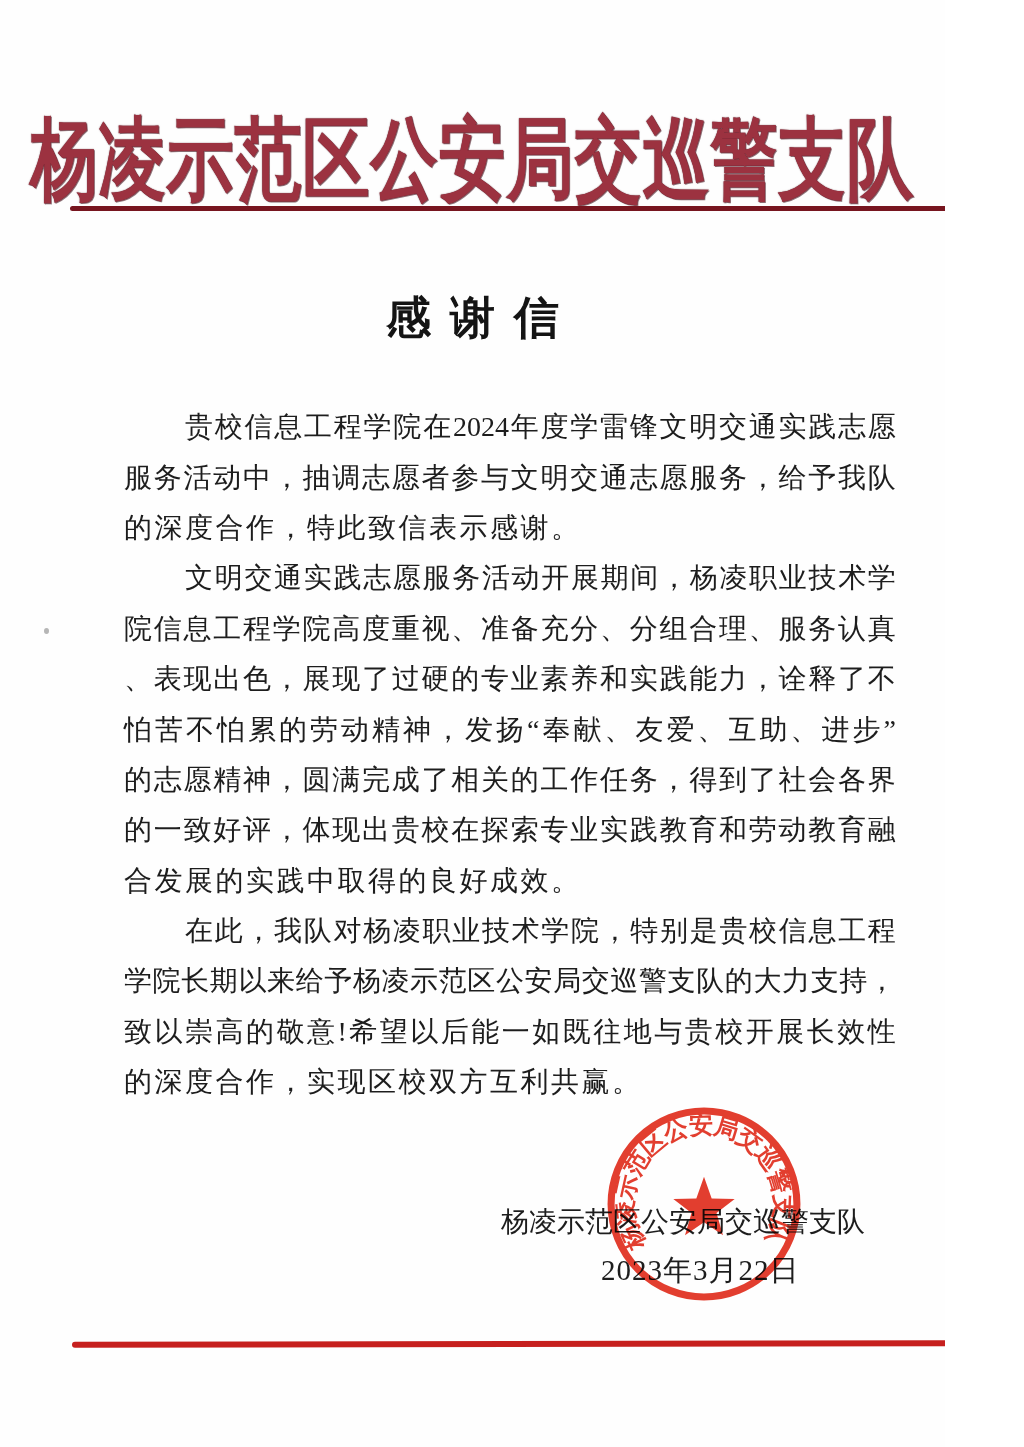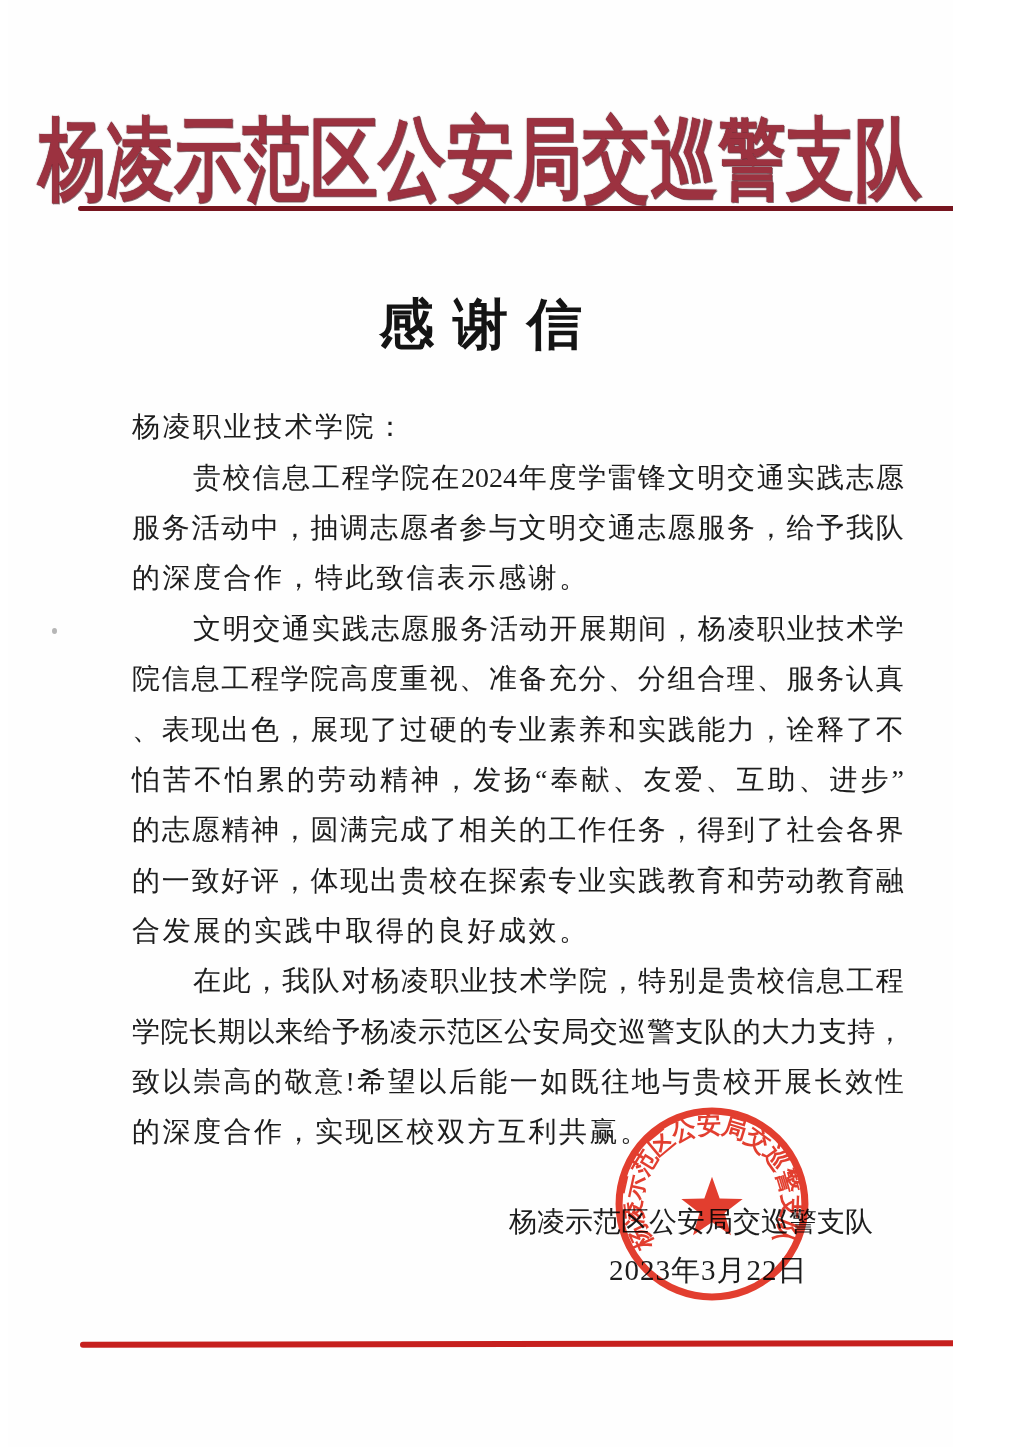--- a/index.html
+++ b/index.html
@@ -1,36 +1,35 @@
 <!DOCTYPE html>
 <html><head>
 <meta charset="utf-8">
 <style>
   html,body{margin:0;padding:0;background:#ffffff;}
   .page{
     position:relative;width:945px;height:1447px;background:#fefefdf5;
     background:#fefefe;overflow:hidden;
     font-family:"Liberation Serif","DejaVu Serif",serif;
-    margin-left:8px;
   }
   
   .letterhead-title{
     position:absolute;top:99px;left:0;width:100%;margin:0;
     text-align:center;font-size:67px;font-weight:700;color:#9c3240;
     letter-spacing:1px;white-space:nowrap;
     transform:scaleY(1.34);transform-origin:50% 0;
     text-shadow:0 0 1px #4d0e1a, 1px 1px 0 rgba(60,10,20,.55);
   }
   .rule{position:absolute;border-radius:3px;}
   .rule-top{top:206px;left:70px;width:888px;height:5px;background:#77151f;}
   .rule-bottom{top:1341px;left:72px;width:878px;height:6px;background:#c6201e;transform:rotate(-.1deg);}
   
   .letter-title{
     position:absolute;top:288px;left:0;width:100%;margin:0;
-    text-align:center;font-size:55px;font-weight:700;color:#141414;
+    text-align:center;font-size:45px;font-weight:700;color:#141414;
     letter-spacing:19px;text-indent:19px;
   }
   
   .letter-body{
     position:absolute;top:402px;left:124px;width:772px;
     font-size:28px;color:#1d1d1d;
   }
   .line{height:50.4px;}
   .line.plain{line-height:50.4px;letter-spacing:2.5px;white-space:nowrap;}
   .line.fill{display:flex;align-items:center;justify-content:space-between;}
@@ -63,21 +62,20 @@
 
 <div class="page">
 
   <h1 class="letterhead-title">杨凌示范区公安局交巡警支队</h1>
 
   <div class="rule rule-top"></div>
 
   <h2 class="letter-title">感谢信</h2>
 
   <div class="letter-body">
-    <div class="line plain">杨凌职业技术学院：</div>
 
     <div class="line fill indent">
         <span>贵</span>
         <span>校</span>
         <span>信</span>
         <span>息</span>
         <span>工</span>
         <span>程</span>
         <span>学</span>
         <span>院</span>

